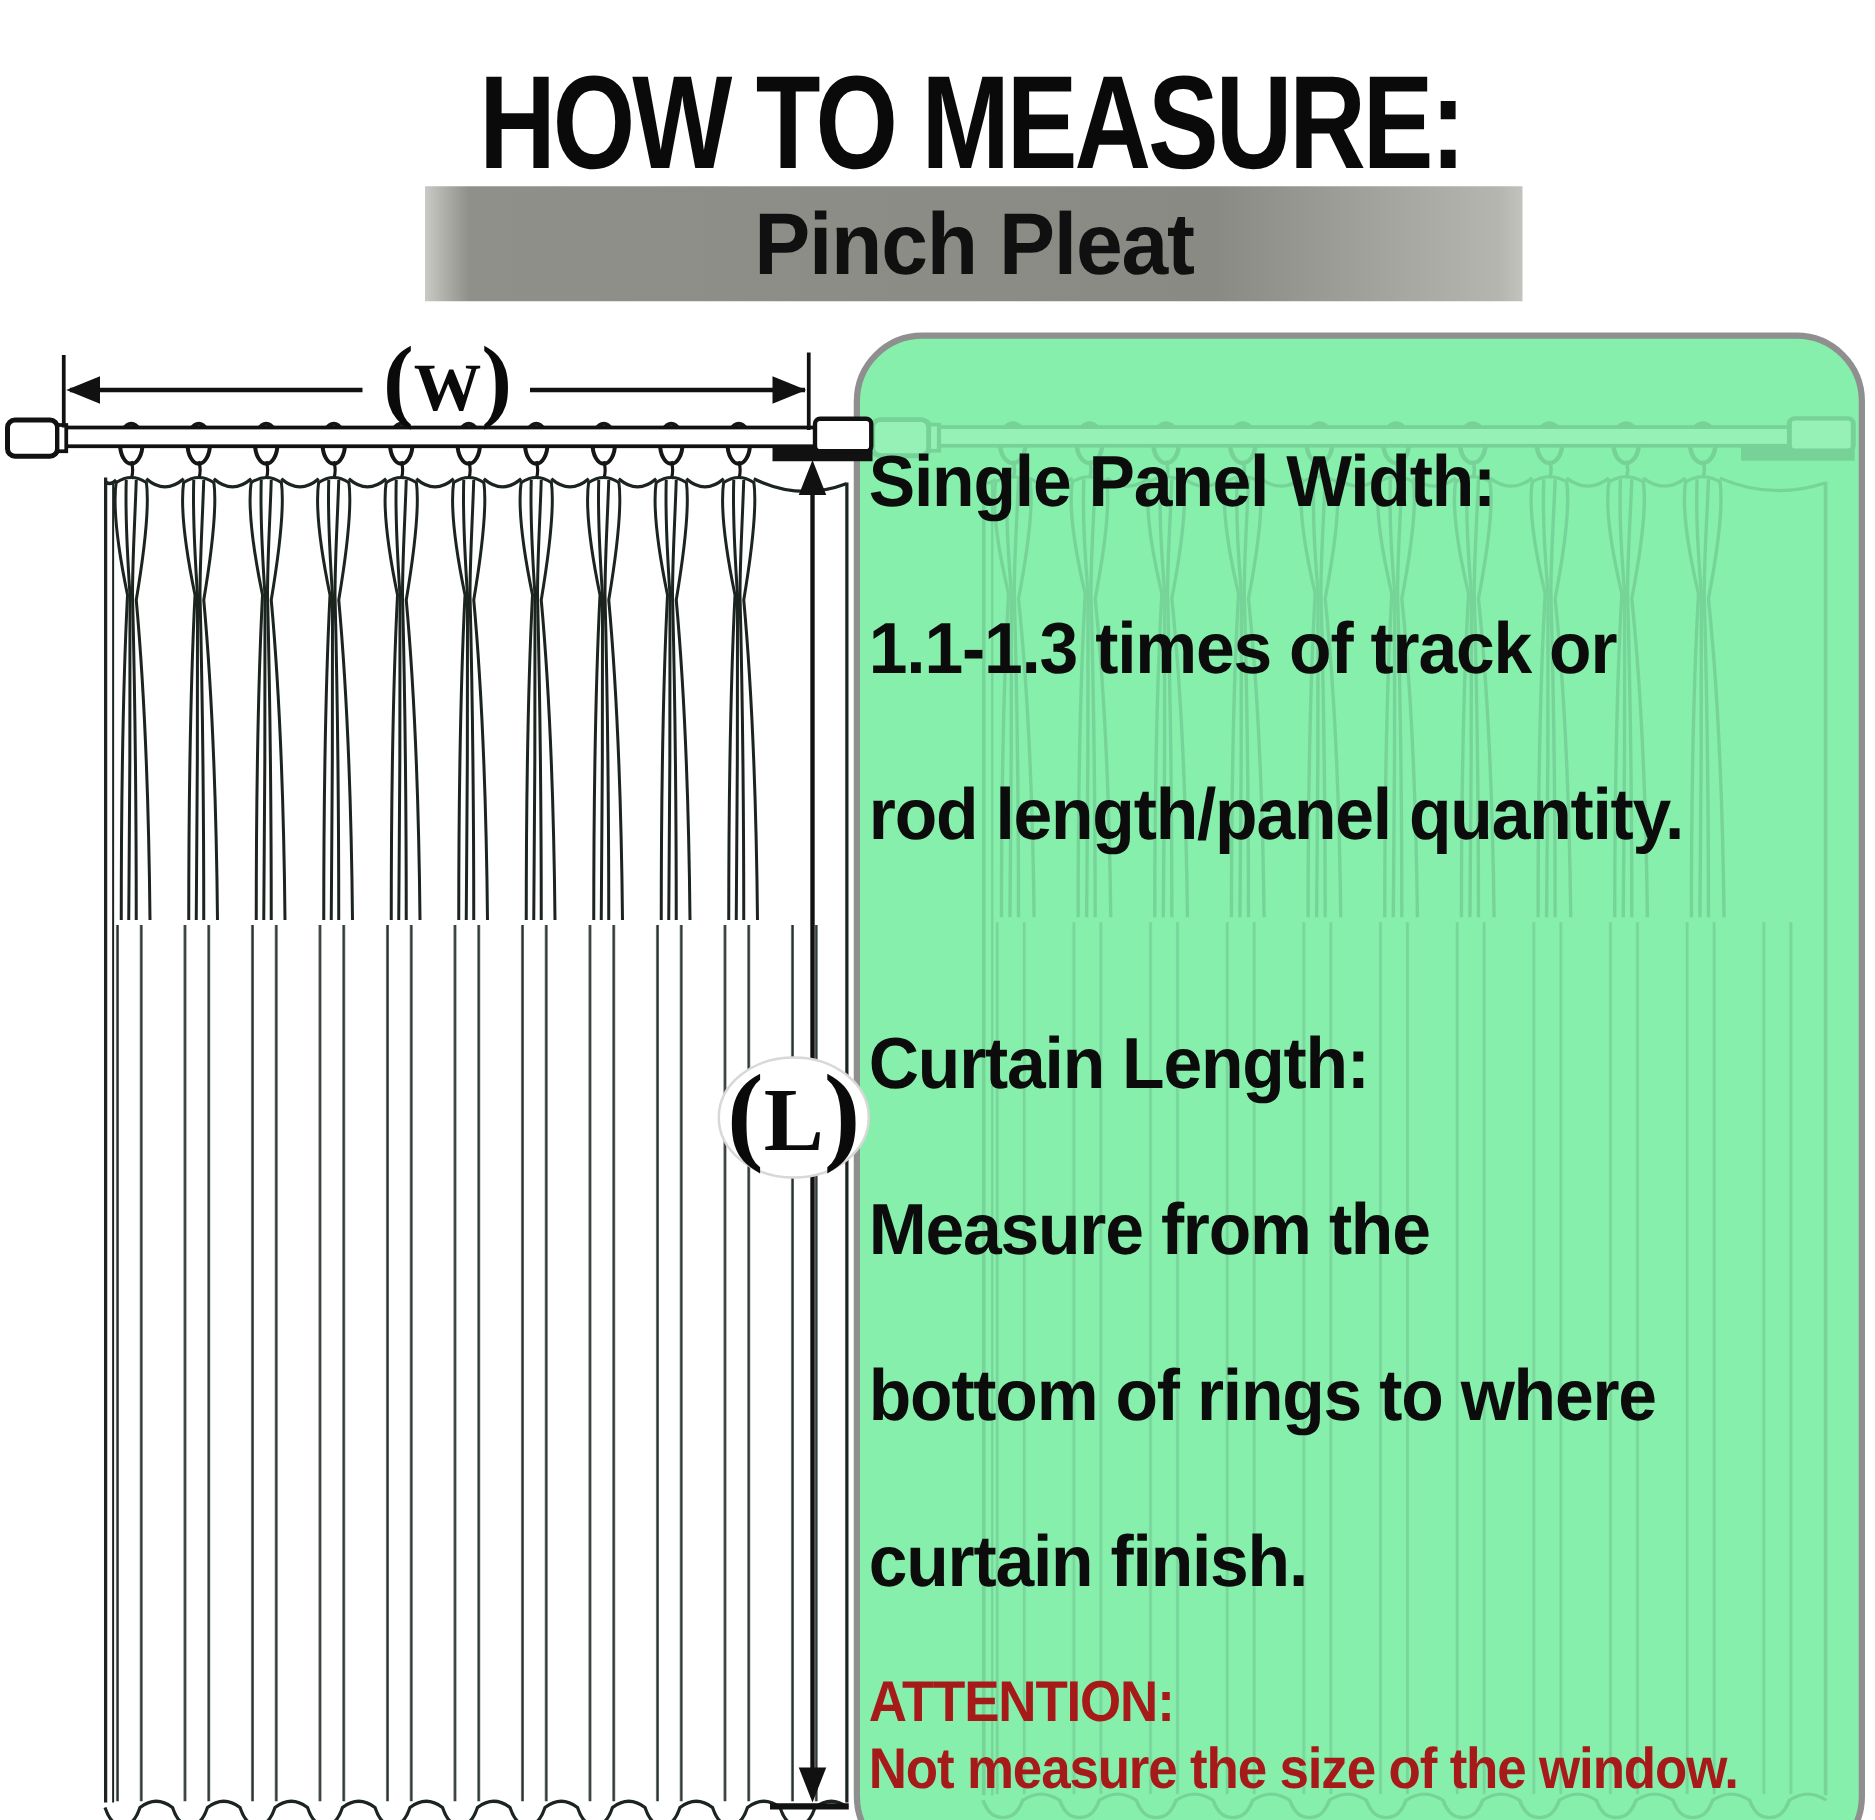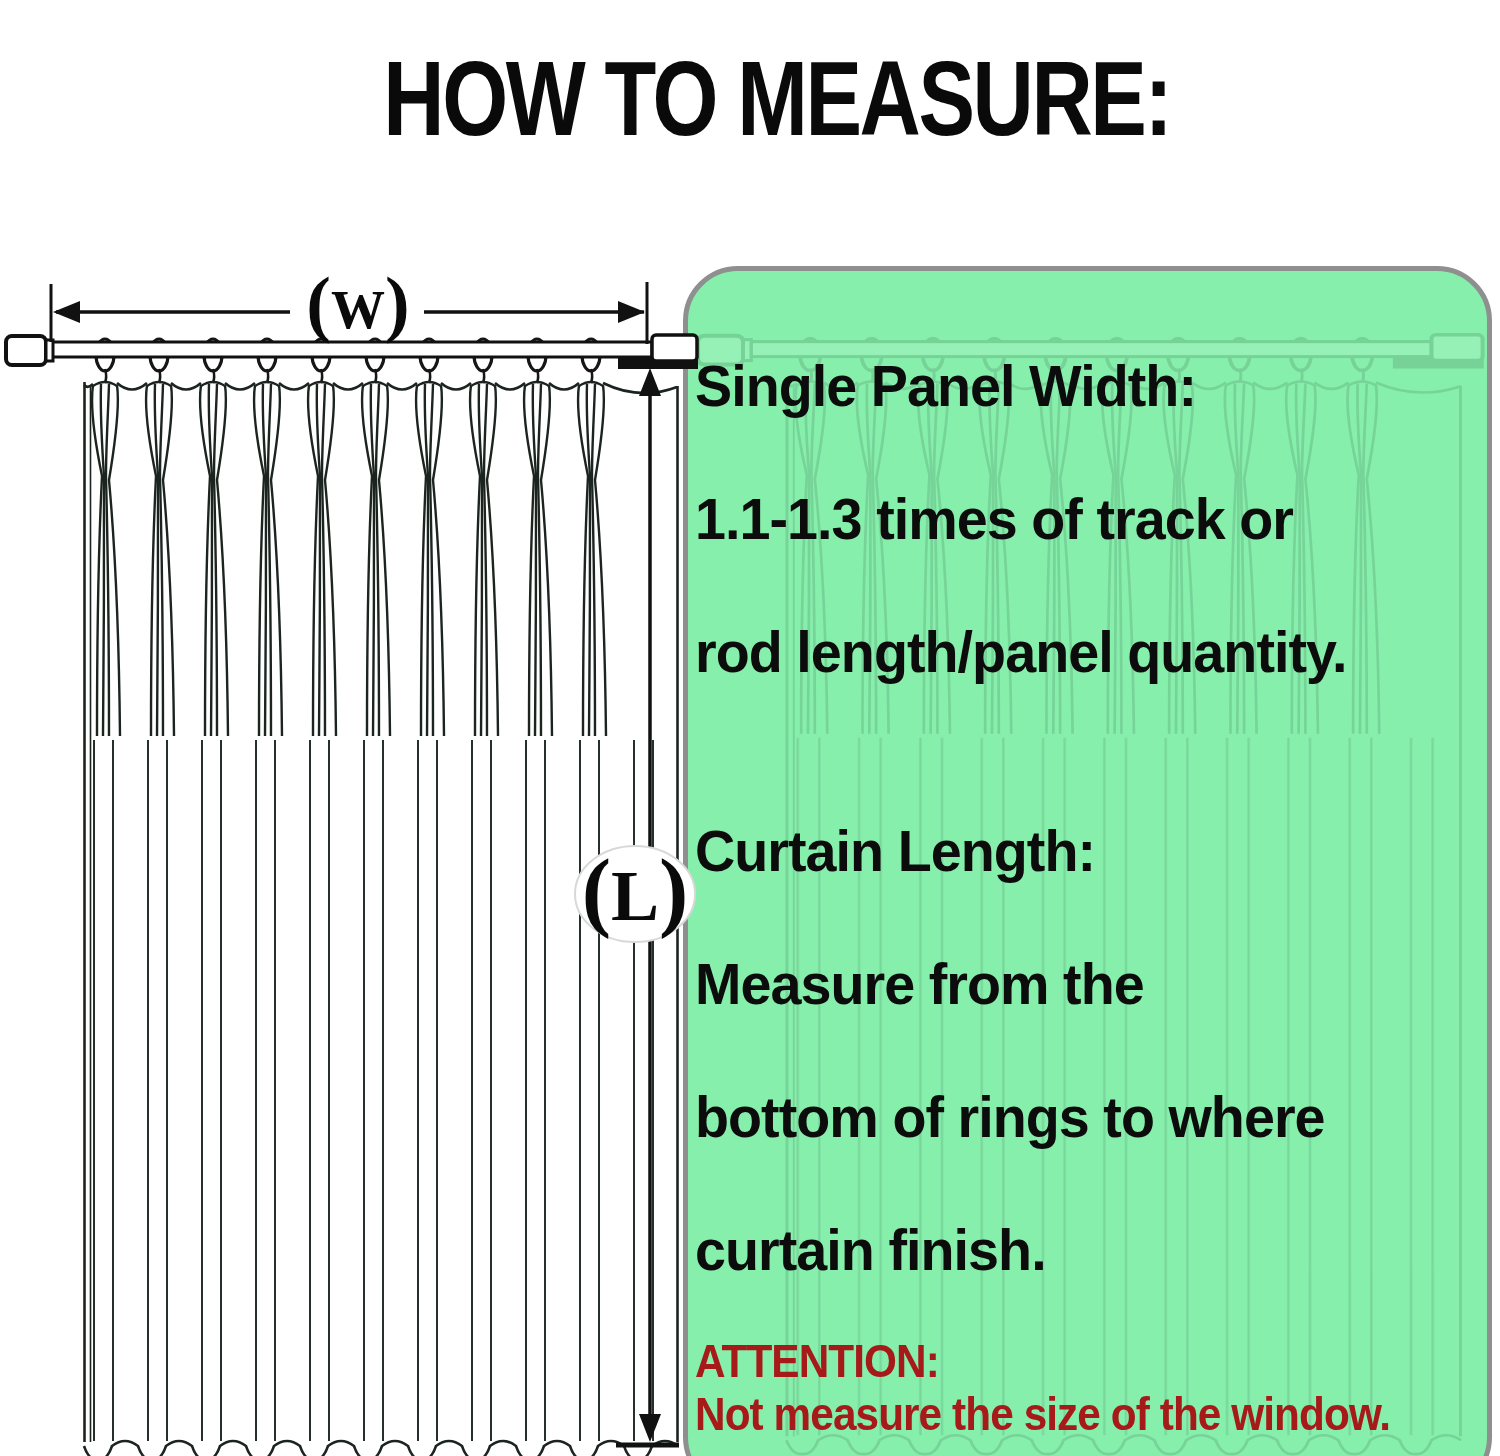--- a/index.html
+++ b/index.html
@@ -120,20 +120,23 @@
           c 4,12 9,14 14,14 s 10,-2 14,-14 q 13,-10 26,0
           c 4,12 9,14 14,14 s 10,-2 14,-14 q 13,-10 26,0"></path>
       </g>
     </defs>
   </svg>
 
   <div class="title">
     <span>HOW TO MEASURE:</span>
   </div>
 
+  <div class="banner">
+    <span>Pinch Pleat</span>
+  </div>
 
   <div class="panel">
     <svg class="ghost" width="795" height="1214" viewBox="0 0 700 1220" preserveAspectRatio="none">
       <use href="#curtain-art"></use>
     </svg>
     <div class="pline" style="top:86px">Single Panel Width:</div>
     <div class="pline" style="top:219px">1.1-1.3 times of track or</div>
     <div class="pline" style="top:352px">rod length/panel quantity.</div>
     <div class="pline" style="top:551px">Curtain Length:</div>
     <div class="pline" style="top:684px">Measure from the</div>

